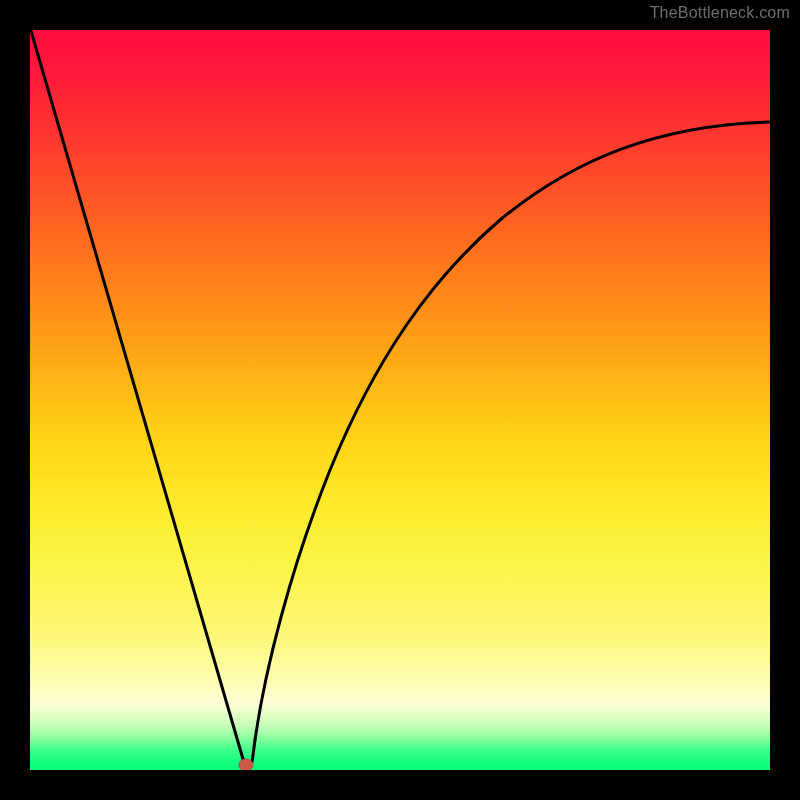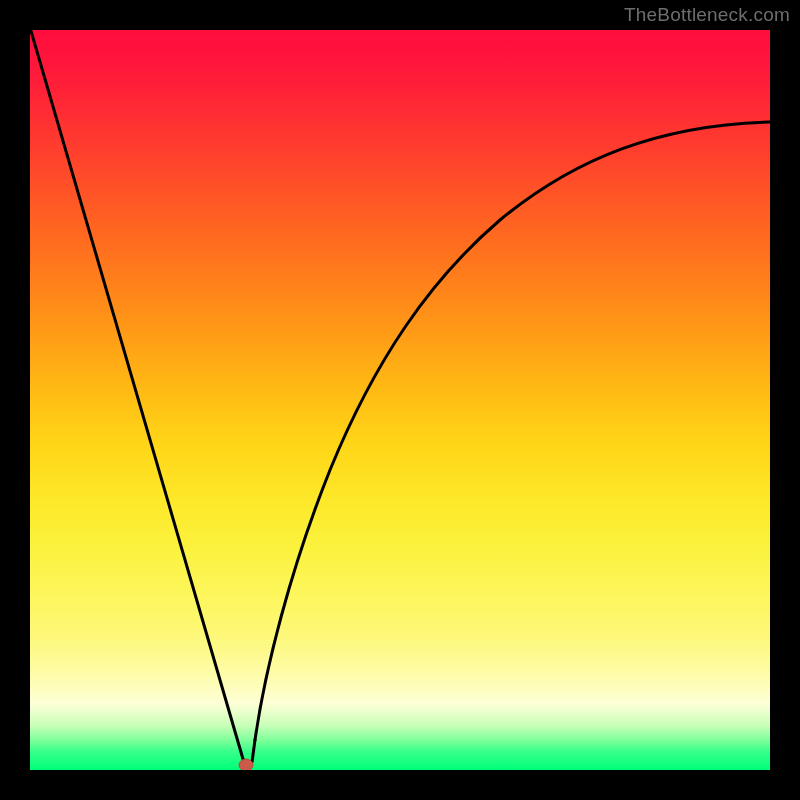--- a/index.html
+++ b/index.html
@@ -34,21 +34,21 @@
       #c8ffb8 94%,
       #7dff99 96%,
       #36ff8a 97.5%,
       #00ff7a 100%);
   }
   .watermark {
     position: absolute;
     top: 4px;
     right: 10px;
     color: #6d6d6d;
-    font-size: 19px;
+    font-size: 16px;
     font-weight: 500;
     letter-spacing: 0.2px;
     font-family: Arial, Helvetica, sans-serif;
   }
   svg.curve {
     position: absolute;
     left: 0;
     top: 0;
     width: 740px;
     height: 740px;

